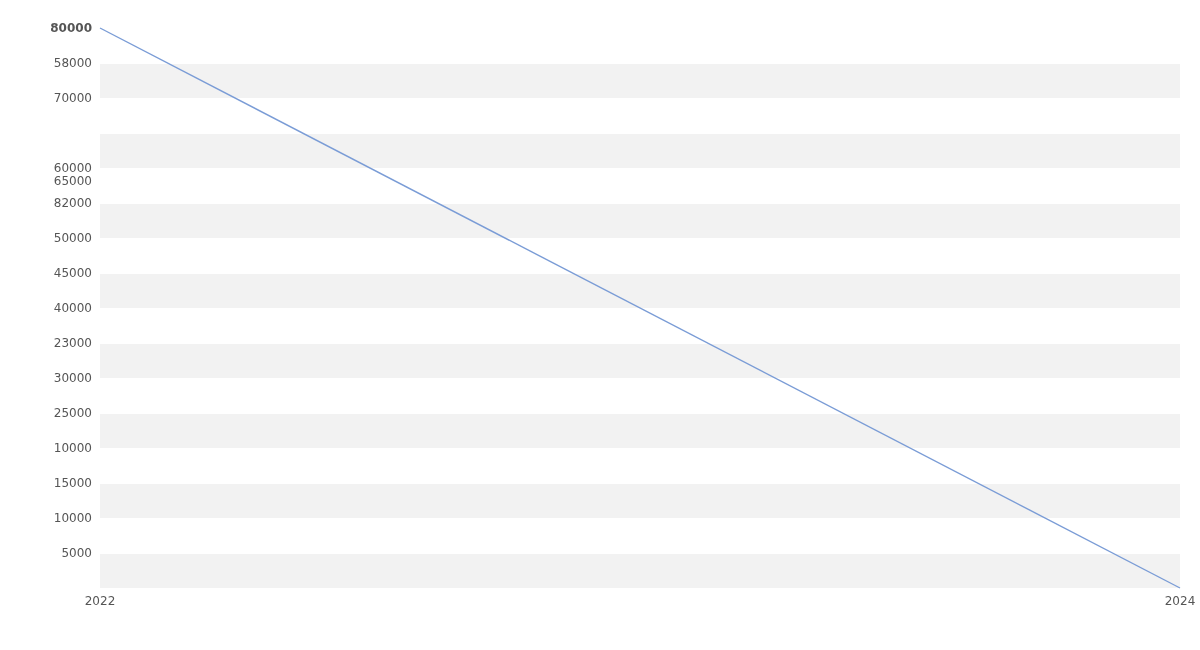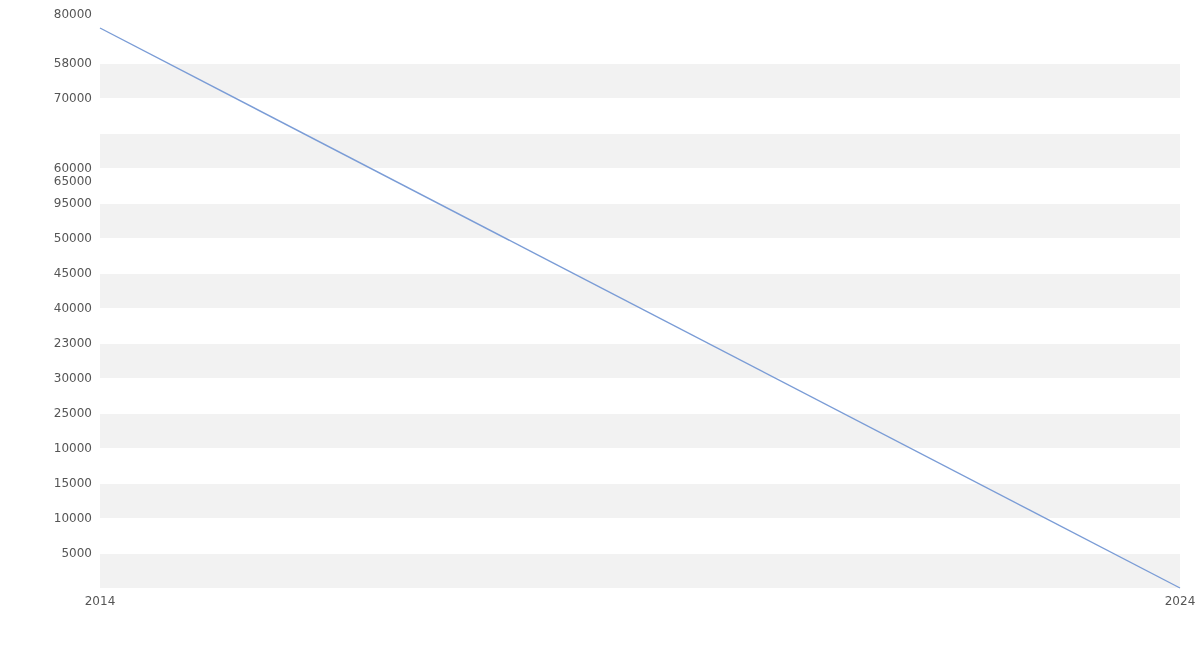--- a/index.html
+++ b/index.html
@@ -113,21 +113,21 @@
 <div class="ytick" style="top: 553px;">5000</div>
     <div class="ytick" style="top: 518px;">10000</div>
     <div class="ytick" style="top: 483px;">15000</div>
     <div class="ytick" style="top: 448px;">10000</div>
     <div class="ytick" style="top: 413px;">25000</div>
     <div class="ytick" style="top: 378px;">30000</div>
     <div class="ytick" style="top: 343px;">23000</div>
     <div class="ytick" style="top: 308px;">40000</div>
     <div class="ytick" style="top: 273px;">45000</div>
     <div class="ytick" style="top: 238px;">50000</div>
-    <div class="ytick" style="top: 203px;">95000</div>
+    <div class="ytick" style="top: 203px;">82000</div>
     <div class="ytick" style="top: 168px;">60000</div>
     <div class="ytick" style="top: 133px; margin-top: 48px;">65000</div>
     <div class="ytick" style="top: 98px;">70000</div>
     <div class="ytick" style="top: 63px;">58000</div>
-    <div class="ytick" style="top: 14px;">80000</div>
-    <div class="xtick" style="left: 100px;">2014</div>
+    <div class="ytick" style="top: 28px; font-weight: bold;">80000</div>
+    <div class="xtick" style="left: 100px;">2022</div>
     <div class="xtick" style="left: 1180px;">2024</div>
   </div>
 
 </body></html>

